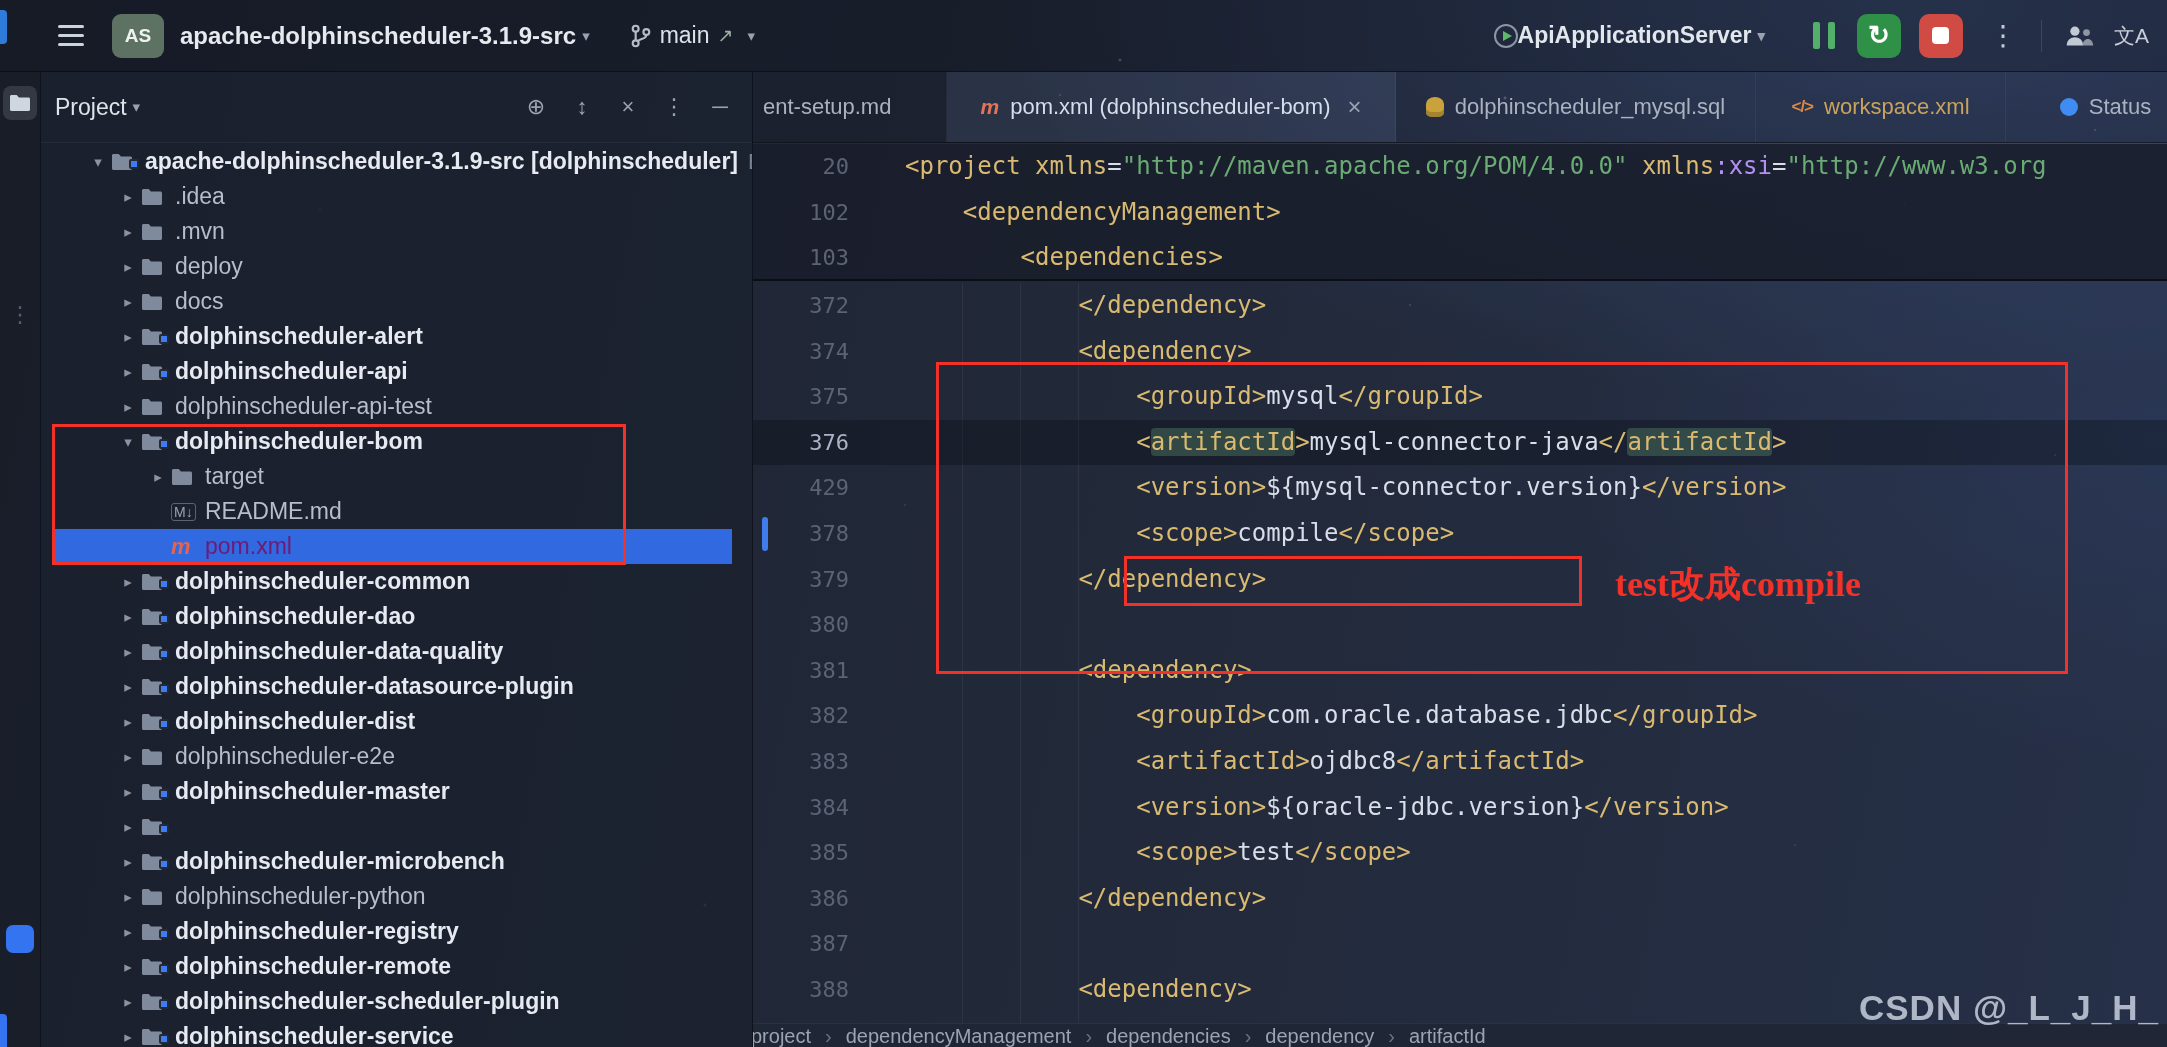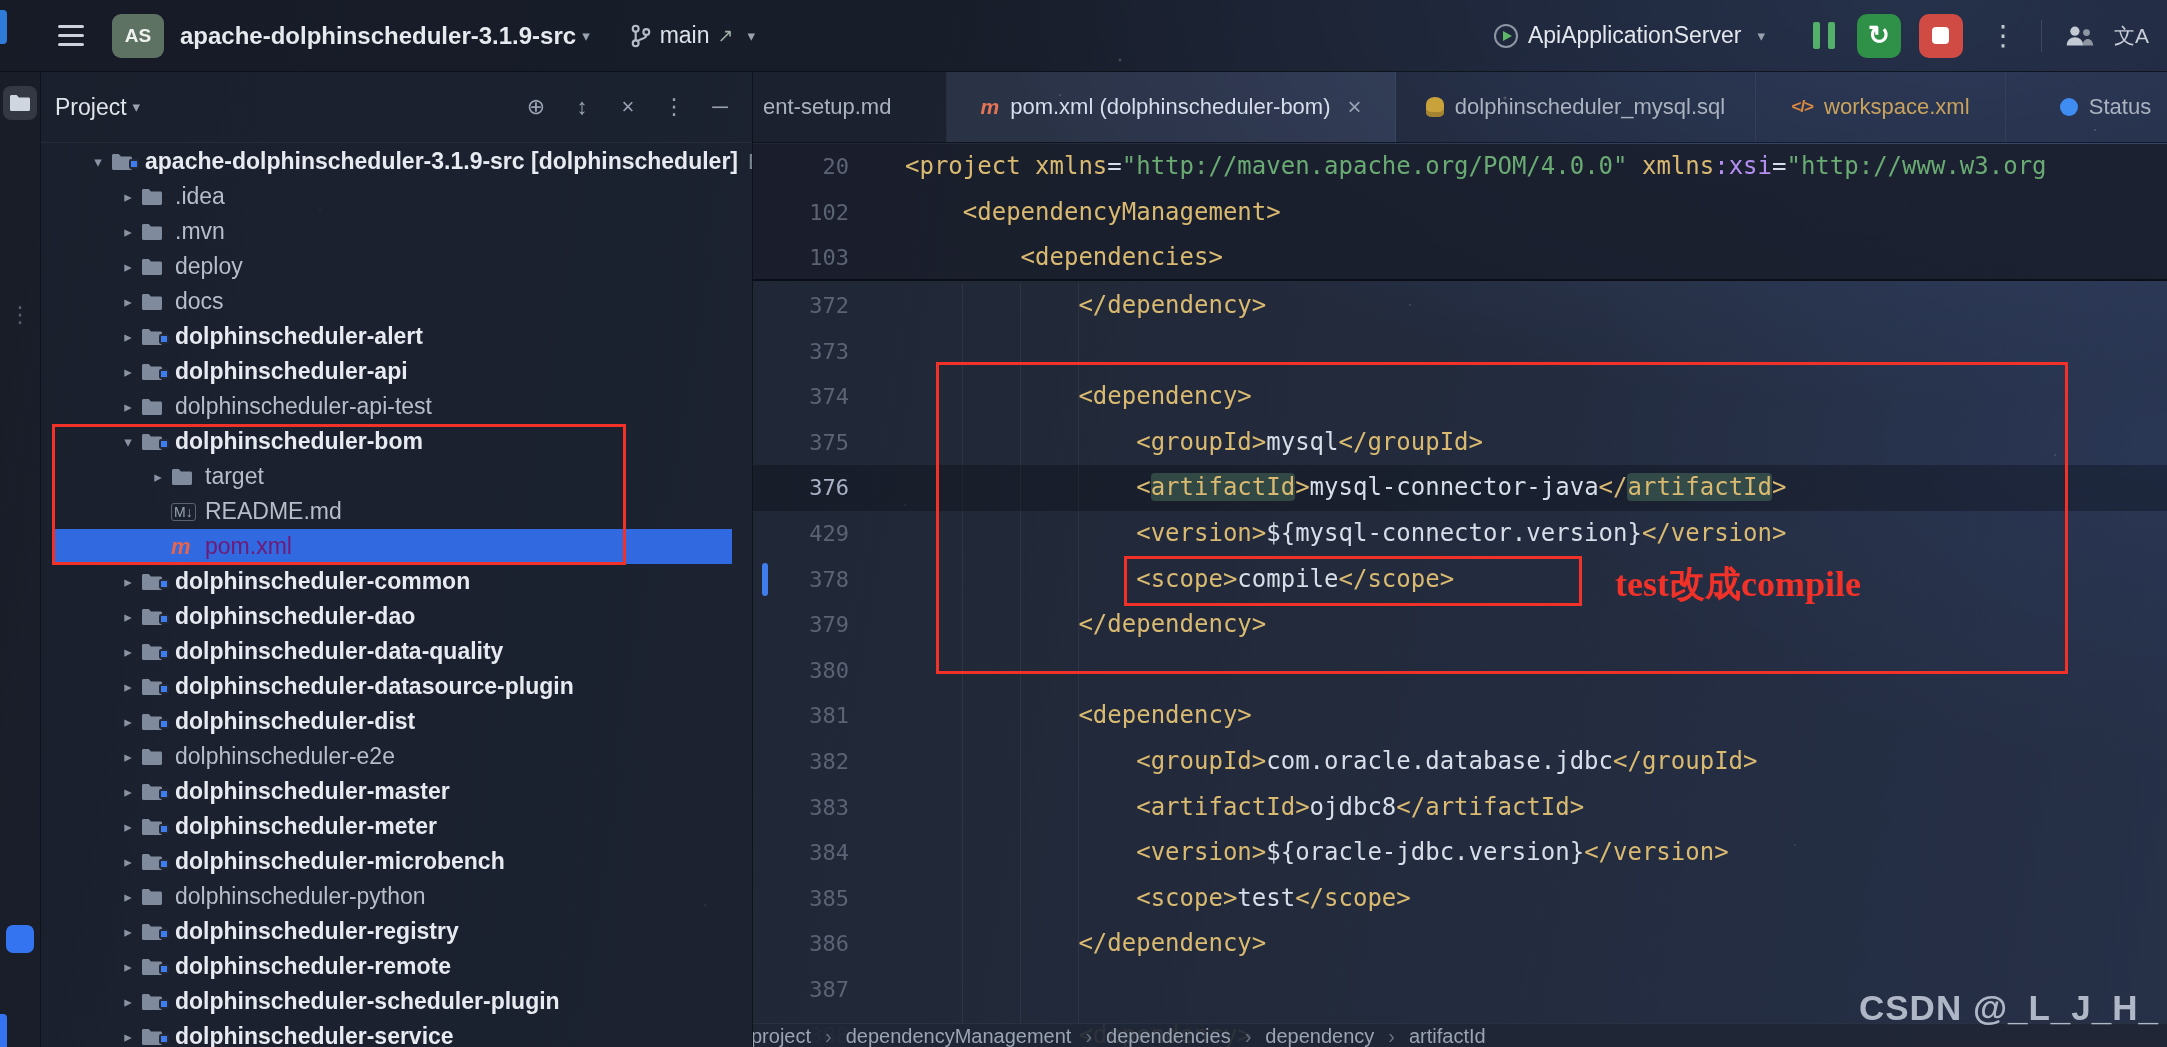--- a/index.html
+++ b/index.html
@@ -35,21 +35,21 @@
   .topbar{position:absolute;left:0;top:0;width:100%;height:72px;background:rgba(13,17,27,.5);
     border-bottom:1px solid rgba(8,11,18,.7);display:flex;align-items:center;z-index:10;}
   .edge-sliver{position:absolute;left:0;top:10px;width:7px;height:34px;background:#2f7bd9;border-radius:0 4px 4px 0;}
   .hamburger{margin-left:58px;width:26px;display:flex;flex-direction:column;gap:6px;cursor:pointer;}
   .hamburger i{display:block;height:3px;background:#cdd3dd;border-radius:2px;}
   .chip{margin-left:28px;width:52px;height:44px;border-radius:9px;background:#5d7263;color:#eef2ee;
     font-weight:bold;font-size:19px;display:flex;align-items:center;justify-content:center;}
   .pname{margin-left:16px;font-size:24px;font-weight:600;color:#e6e9ee;}
   .branch{margin-left:34px;display:flex;align-items:center;font-size:23px;color:#dde2e9;gap:8px;}
   .branch .push{color:#9fb0a6;font-size:19px;}
-  .runcfg{display:flex;align-items:center;gap:10px;font-size:23px;color:#e2e6ed;}
+  .runcfg{display:flex;align-items:center;font-size:23px;color:#e2e6ed;font-weight:bold;}
   .runico{width:24px;height:24px;border-radius:50%;border:2px solid #8d96a5;position:relative;display:inline-block;}
   .runico::after{content:"";position:absolute;left:7px;top:5px;border-left:9px solid #5fb865;
     border-top:5px solid transparent;border-bottom:5px solid transparent;}
   .pause{margin-left:42px;display:flex;gap:8px;cursor:pointer;}
   .pause i{display:block;width:7px;height:27px;background:var(--green);border-radius:2px;}
   .btn{width:44px;height:44px;border-radius:10px;display:flex;align-items:center;justify-content:center;
     color:#fff;font-size:26px;font-weight:bold;cursor:pointer;}
   .btn.green{margin-left:22px;background:#2e9147;}
   .btn.red{margin-left:18px;background:var(--stopred);}
   .stop-sq{width:17px;height:17px;background:#fff;border-radius:4px;display:block;}
@@ -391,21 +391,20 @@
         <span class="lbl">dolphinscheduler-master</span>
       </div>
       <div class="trow bold" style="padding-left: 74px;">
         <span class="chevbox">▸</span>
         <span class="icobox">
           <svg width="22" height="18" viewBox="0 0 22 18">
             <path d="M1 2.5 C1 1.7 1.7 1 2.5 1 h5.2 l2.2 2.6 h9.6 c.8 0 1.5.7 1.5 1.5 v10.4 c0 .8-.7 1.5-1.5 1.5 h-17 C1.7 17 1 16.3 1 15.5 Z" fill="#7f8b9c"></path>
           </svg>
           <i class="badge"></i>
         </span>
-        <span class="lbl">dolphinscheduler-meter</span>
       </div>
       <div class="trow bold" style="padding-left: 74px;">
         <span class="chevbox">▸</span>
         <span class="icobox">
           <svg width="22" height="18" viewBox="0 0 22 18">
             <path d="M1 2.5 C1 1.7 1.7 1 2.5 1 h5.2 l2.2 2.6 h9.6 c.8 0 1.5.7 1.5 1.5 v10.4 c0 .8-.7 1.5-1.5 1.5 h-17 C1.7 17 1 16.3 1 15.5 Z" fill="#7f8b9c"></path>
           </svg>
           <i class="badge"></i>
         </span>
         <span class="lbl">dolphinscheduler-microbench</span>
@@ -484,21 +483,20 @@
         <span class="ic-status"></span>
         <span>Status</span>
       </div>
     </div>
   <div class="edbody">
     <div class="guide g1"></div>
     <div class="guide g2"></div>
     <div class="guide g3"></div>
     <div class="lines">
         <div class="crow"><span class="ln">372</span><span class="ctext"><span class="sg-g">            &lt;/dependency&gt;</span></span></div>
-        <div class="crow"><span class="ln">373</span><span class="ctext"></span></div>
         <div class="crow"><span class="ln">374</span><span class="ctext"><span class="sg-g">            &lt;dependency&gt;</span></span></div>
         <div class="crow"><span class="ln">375</span><span class="ctext"><span class="sg-g">                &lt;groupId&gt;</span><span class="sg-w">mysql</span><span class="sg-g">&lt;/groupId&gt;</span></span></div>
         <div class="crow cur"><span class="ln">376</span><span class="ctext"><span class="sg-g">                &lt;</span><span class="sg-gh">artifactId</span><span class="sg-g">&gt;</span><span class="sg-w">mysql-connector-java</span><span class="sg-g">&lt;/</span><span class="sg-gh">artifactId</span><span class="sg-g">&gt;</span></span></div>
         <div class="crow"><span class="ln">429</span><span class="ctext"><span class="sg-g">                &lt;version&gt;</span><span class="sg-w">${mysql-connector.version}</span><span class="sg-g">&lt;/version&gt;</span></span></div>
         <div class="crow vcs"><span class="ln">378</span><span class="ctext"><span class="sg-g">                &lt;scope&gt;</span><span class="sg-w">compile</span><span class="sg-g">&lt;/scope&gt;</span></span></div>
         <div class="crow"><span class="ln">379</span><span class="ctext"><span class="sg-g">            &lt;/dependency&gt;</span></span></div>
         <div class="crow"><span class="ln">380</span><span class="ctext"></span></div>
         <div class="crow"><span class="ln">381</span><span class="ctext"><span class="sg-g">            &lt;dependency&gt;</span></span></div>
         <div class="crow"><span class="ln">382</span><span class="ctext"><span class="sg-g">                &lt;groupId&gt;</span><span class="sg-w">com.oracle.database.jdbc</span><span class="sg-g">&lt;/groupId&gt;</span></span></div>
         <div class="crow"><span class="ln">383</span><span class="ctext"><span class="sg-g">                &lt;artifactId&gt;</span><span class="sg-w">ojdbc8</span><span class="sg-g">&lt;/artifactId&gt;</span></span></div>

